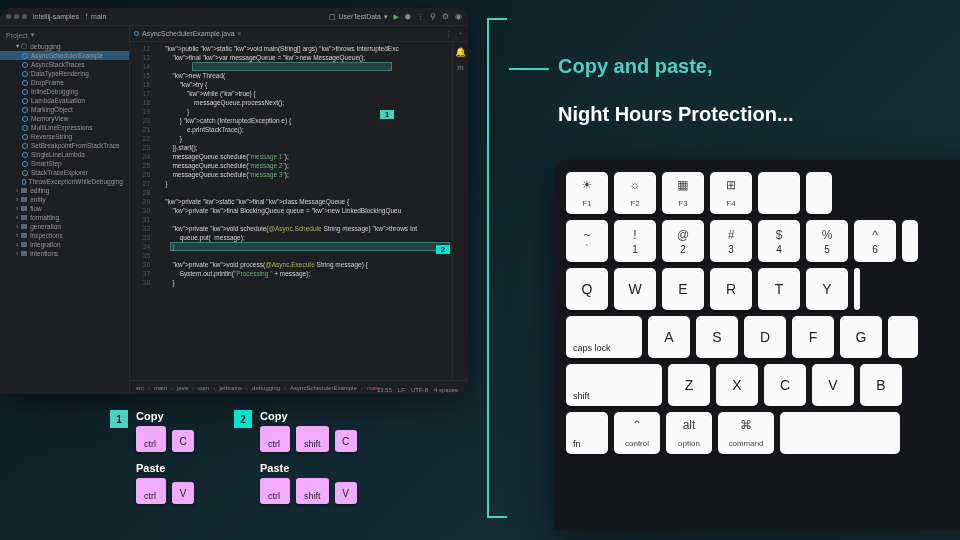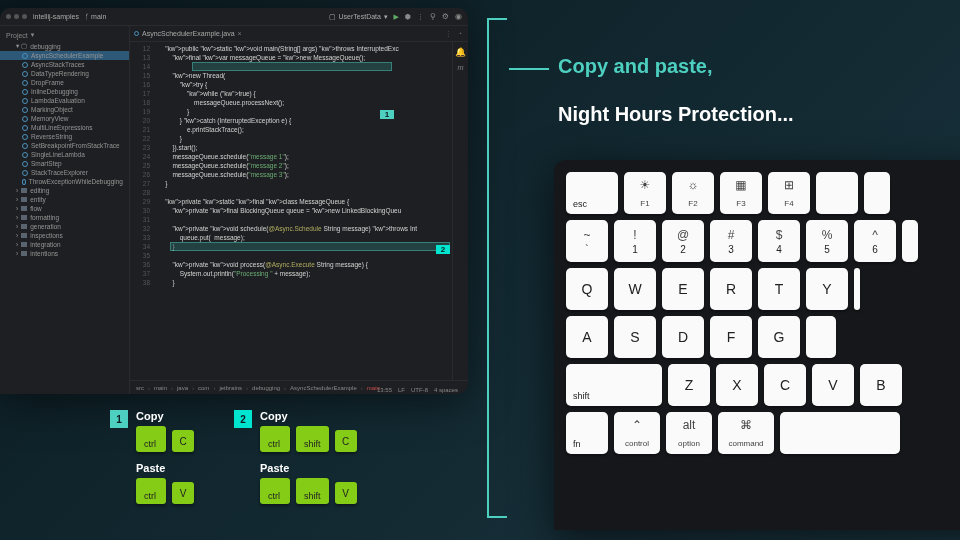--- a/index.html
+++ b/index.html
@@ -47,21 +47,21 @@
 .bread .red{color:#c94f4f}
 .status{position:absolute;right:10px;bottom:1px;font-size:6px;color:#888;display:flex;gap:6px}
 .shortcuts{position:absolute;left:110px;top:410px;display:flex;gap:40px}
 .sc-group{display:flex;flex-direction:column;gap:10px}
 .sc-row{display:flex;align-items:flex-start;gap:8px}
 .sc-num{width:18px;height:18px;background:#4dd0c0;color:#0a1a1f;display:flex;align-items:center;justify-content:center;font-weight:700;font-size:10px}
 .sc-num.accent{background:#00e5d0}
 .sc-block{display:flex;flex-direction:column;gap:4px}
 .sc-label{color:#fff;font-size:11px;font-weight:600}
 .sc-keys{display:flex;gap:6px;align-items:flex-end}
-.key{background:#84cc16;color:#222;border-radius:3px;padding:7px 8px 3px;font-size:9px;min-width:30px;height:26px;display:flex;align-items:flex-end;box-shadow:0 2px 3px rgba(0,0,0,.4)}
+.key{background:#f0abfc;color:#222;border-radius:3px;padding:7px 8px 3px;font-size:9px;min-width:30px;height:26px;display:flex;align-items:flex-end;box-shadow:0 2px 3px rgba(0,0,0,.4)}
 .key.sm{min-width:22px;height:22px;padding:3px 5px;align-items:center;justify-content:center;font-size:10px}
 .callout{position:absolute;left:487px;top:18px;width:20px;height:500px;border-left:2px solid #4dd0c0;border-top:2px solid #4dd0c0;border-bottom:2px solid #4dd0c0;border-right:none}
 .callout::before{content:"";position:absolute;left:20px;top:48px;width:40px;height:2px;background:#4dd0c0}
 .headline{position:absolute;left:558px;top:54px;color:#fff;font-size:20px;line-height:24px;font-weight:600}
 .headline .accent{color:#4dd0c0}
 .keyboard{position:absolute;left:554px;top:160px;width:450px;height:370px;background:#15171a;border-radius:12px 0 0 0;padding:12px 0 12px 12px;box-shadow:0 10px 40px rgba(0,0,0,.6)}
 .krow{display:flex;gap:6px;margin-bottom:6px}
 .kkey{background:#fafafa;color:#222;border-radius:5px;height:42px;display:flex;flex-direction:column;align-items:center;justify-content:center;font-size:10px;box-shadow:0 2px 2px rgba(0,0,0,.3);flex-shrink:0}
 .kkey.lbl{align-items:flex-start;justify-content:flex-end;padding:0 0 5px 7px;font-size:9px}
 .kkey .top{font-size:12px;color:#444;margin-bottom:2px}
@@ -277,21 +277,20 @@
             <div class="key">shift</div>
             <div class="key sm">V</div>
           </div>
       </div>
     </div>
   </div>
 </div>
 
 <div class="keyboard" id="kb">
     <div class="krow">
-      <div class="kkey lbl" style="width: 52px;">esc</div>
       <div class="kkey fn" style="width: 42px;">
         <div class="top">☀</div>
         <div class="sub">F1</div>
       </div>
       <div class="kkey fn" style="width: 42px;">
         <div class="top">☼</div>
         <div class="sub">F2</div>
       </div>
       <div class="kkey fn" style="width: 42px;">
         <div class="top">▦</div>
@@ -341,20 +340,21 @@
     <div class="krow">
       <div class="kkey letter" style="width: 42px;">Q</div>
       <div class="kkey letter" style="width: 42px;">W</div>
       <div class="kkey letter" style="width: 42px;">E</div>
       <div class="kkey letter" style="width: 42px;">R</div>
       <div class="kkey letter" style="width: 42px;">T</div>
       <div class="kkey letter" style="width: 42px;">Y</div>
       <div class="kkey letter" style="width: 6px;"></div>
     </div>
     <div class="krow">
+      <div class="kkey lbl" style="width: 76px;">caps lock</div>
       <div class="kkey letter" style="width: 42px;">A</div>
       <div class="kkey letter" style="width: 42px;">S</div>
       <div class="kkey letter" style="width: 42px;">D</div>
       <div class="kkey letter" style="width: 42px;">F</div>
       <div class="kkey letter" style="width: 42px;">G</div>
       <div class="kkey letter" style="width: 30px;"></div>
     </div>
     <div class="krow">
       <div class="kkey lbl" style="width: 96px;">shift</div>
       <div class="kkey letter" style="width: 42px;">Z</div>

